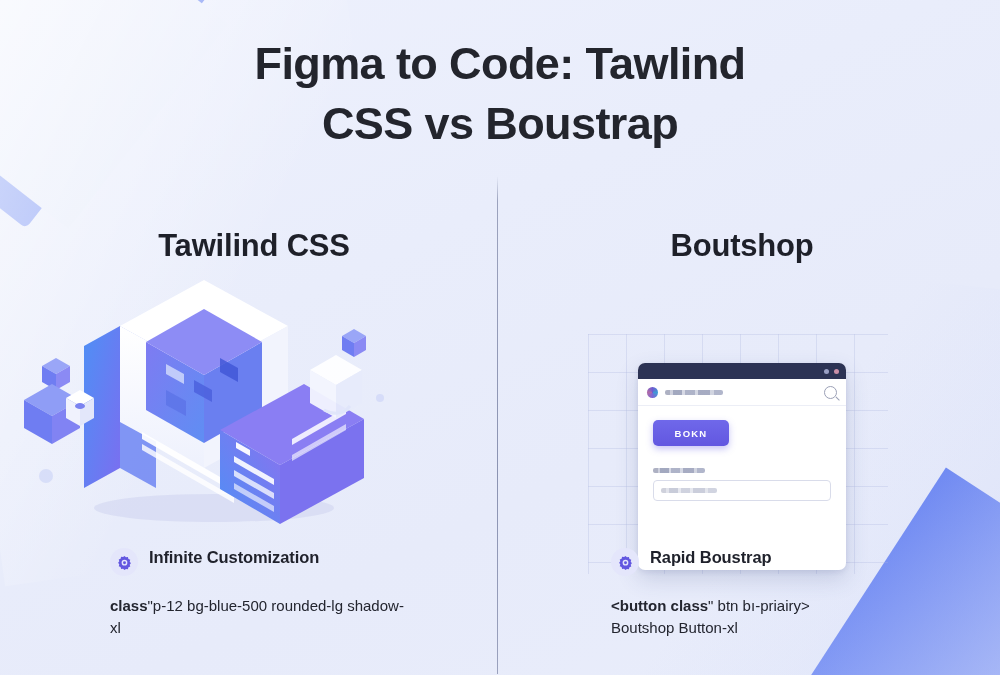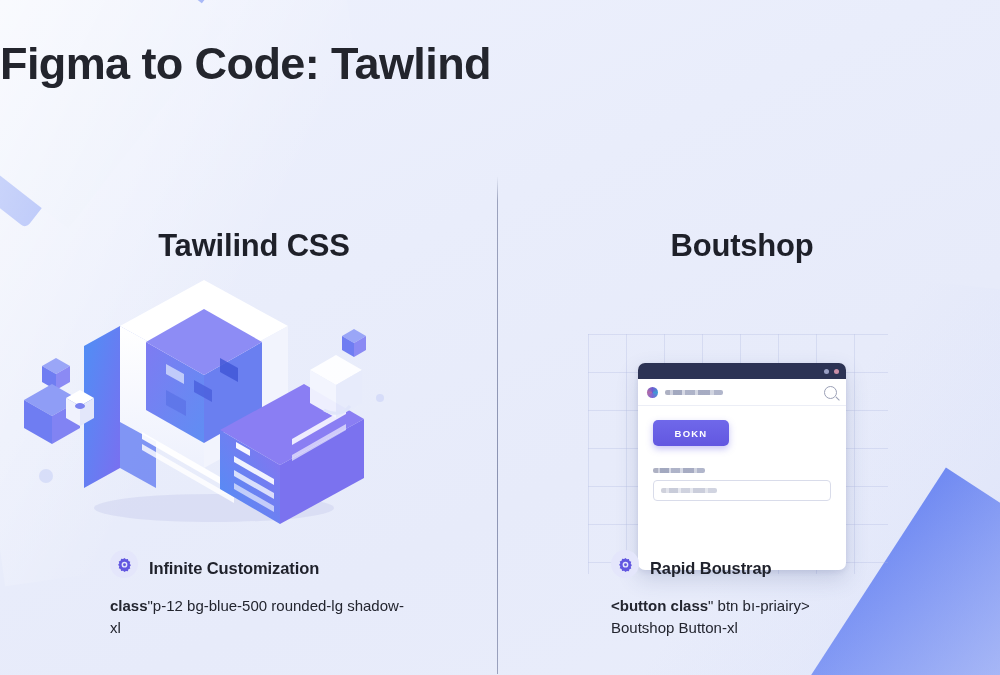--- a/index.html
+++ b/index.html
@@ -71,20 +71,21 @@
     transform: rotate(6deg);
     pointer-events: none;
   }
 
   
   .title {
     position: absolute;
     top: 4px;
     left: 0;
     width: 1000px;
+    text-align: center;
     font-size: 45px;
     font-weight: 700;
     line-height: 1.33;
     letter-spacing: -0.6px;
     color: #23252d;
   }
   .title .line { display: block; }
 
   
   .divider {
@@ -237,21 +238,21 @@
   .feature {
     position: absolute;
     top: 548px;
     width: 400px;
   }
   .feature-left  { left: 110px; }
   .feature-right { left: 611px; }
 
   .feature-head {
     display: flex;
-    align-items: flex-end;
+    align-items: flex-start;
     gap: 11px;
     height: 30px;
   }
   .gear-badge {
     width: 28px; height: 28px;
     border-radius: 50%;
     background: #e4e6fb;
     display: flex;
     align-items: center;
     justify-content: center;
@@ -278,20 +279,21 @@
 <div id="slide">
 
   <div class="corner-tl"></div>
   <div class="corner-tl2"></div>
   <div class="corner-br"></div>
   <div class="wash-left"></div>
   <div class="wash-right"></div>
 
   <h1 class="title">
     <span class="line">Figma to Code: Tawlind</span>
+    <span class="line">CSS vs Boustrap</span>
   </h1>
 
   <div class="divider"></div>
 
   <div class="col col-right">
     <h2 class="col-title">Boutshop</h2>
 
     <div class="art">
       <div class="grid-bg"></div>
 

